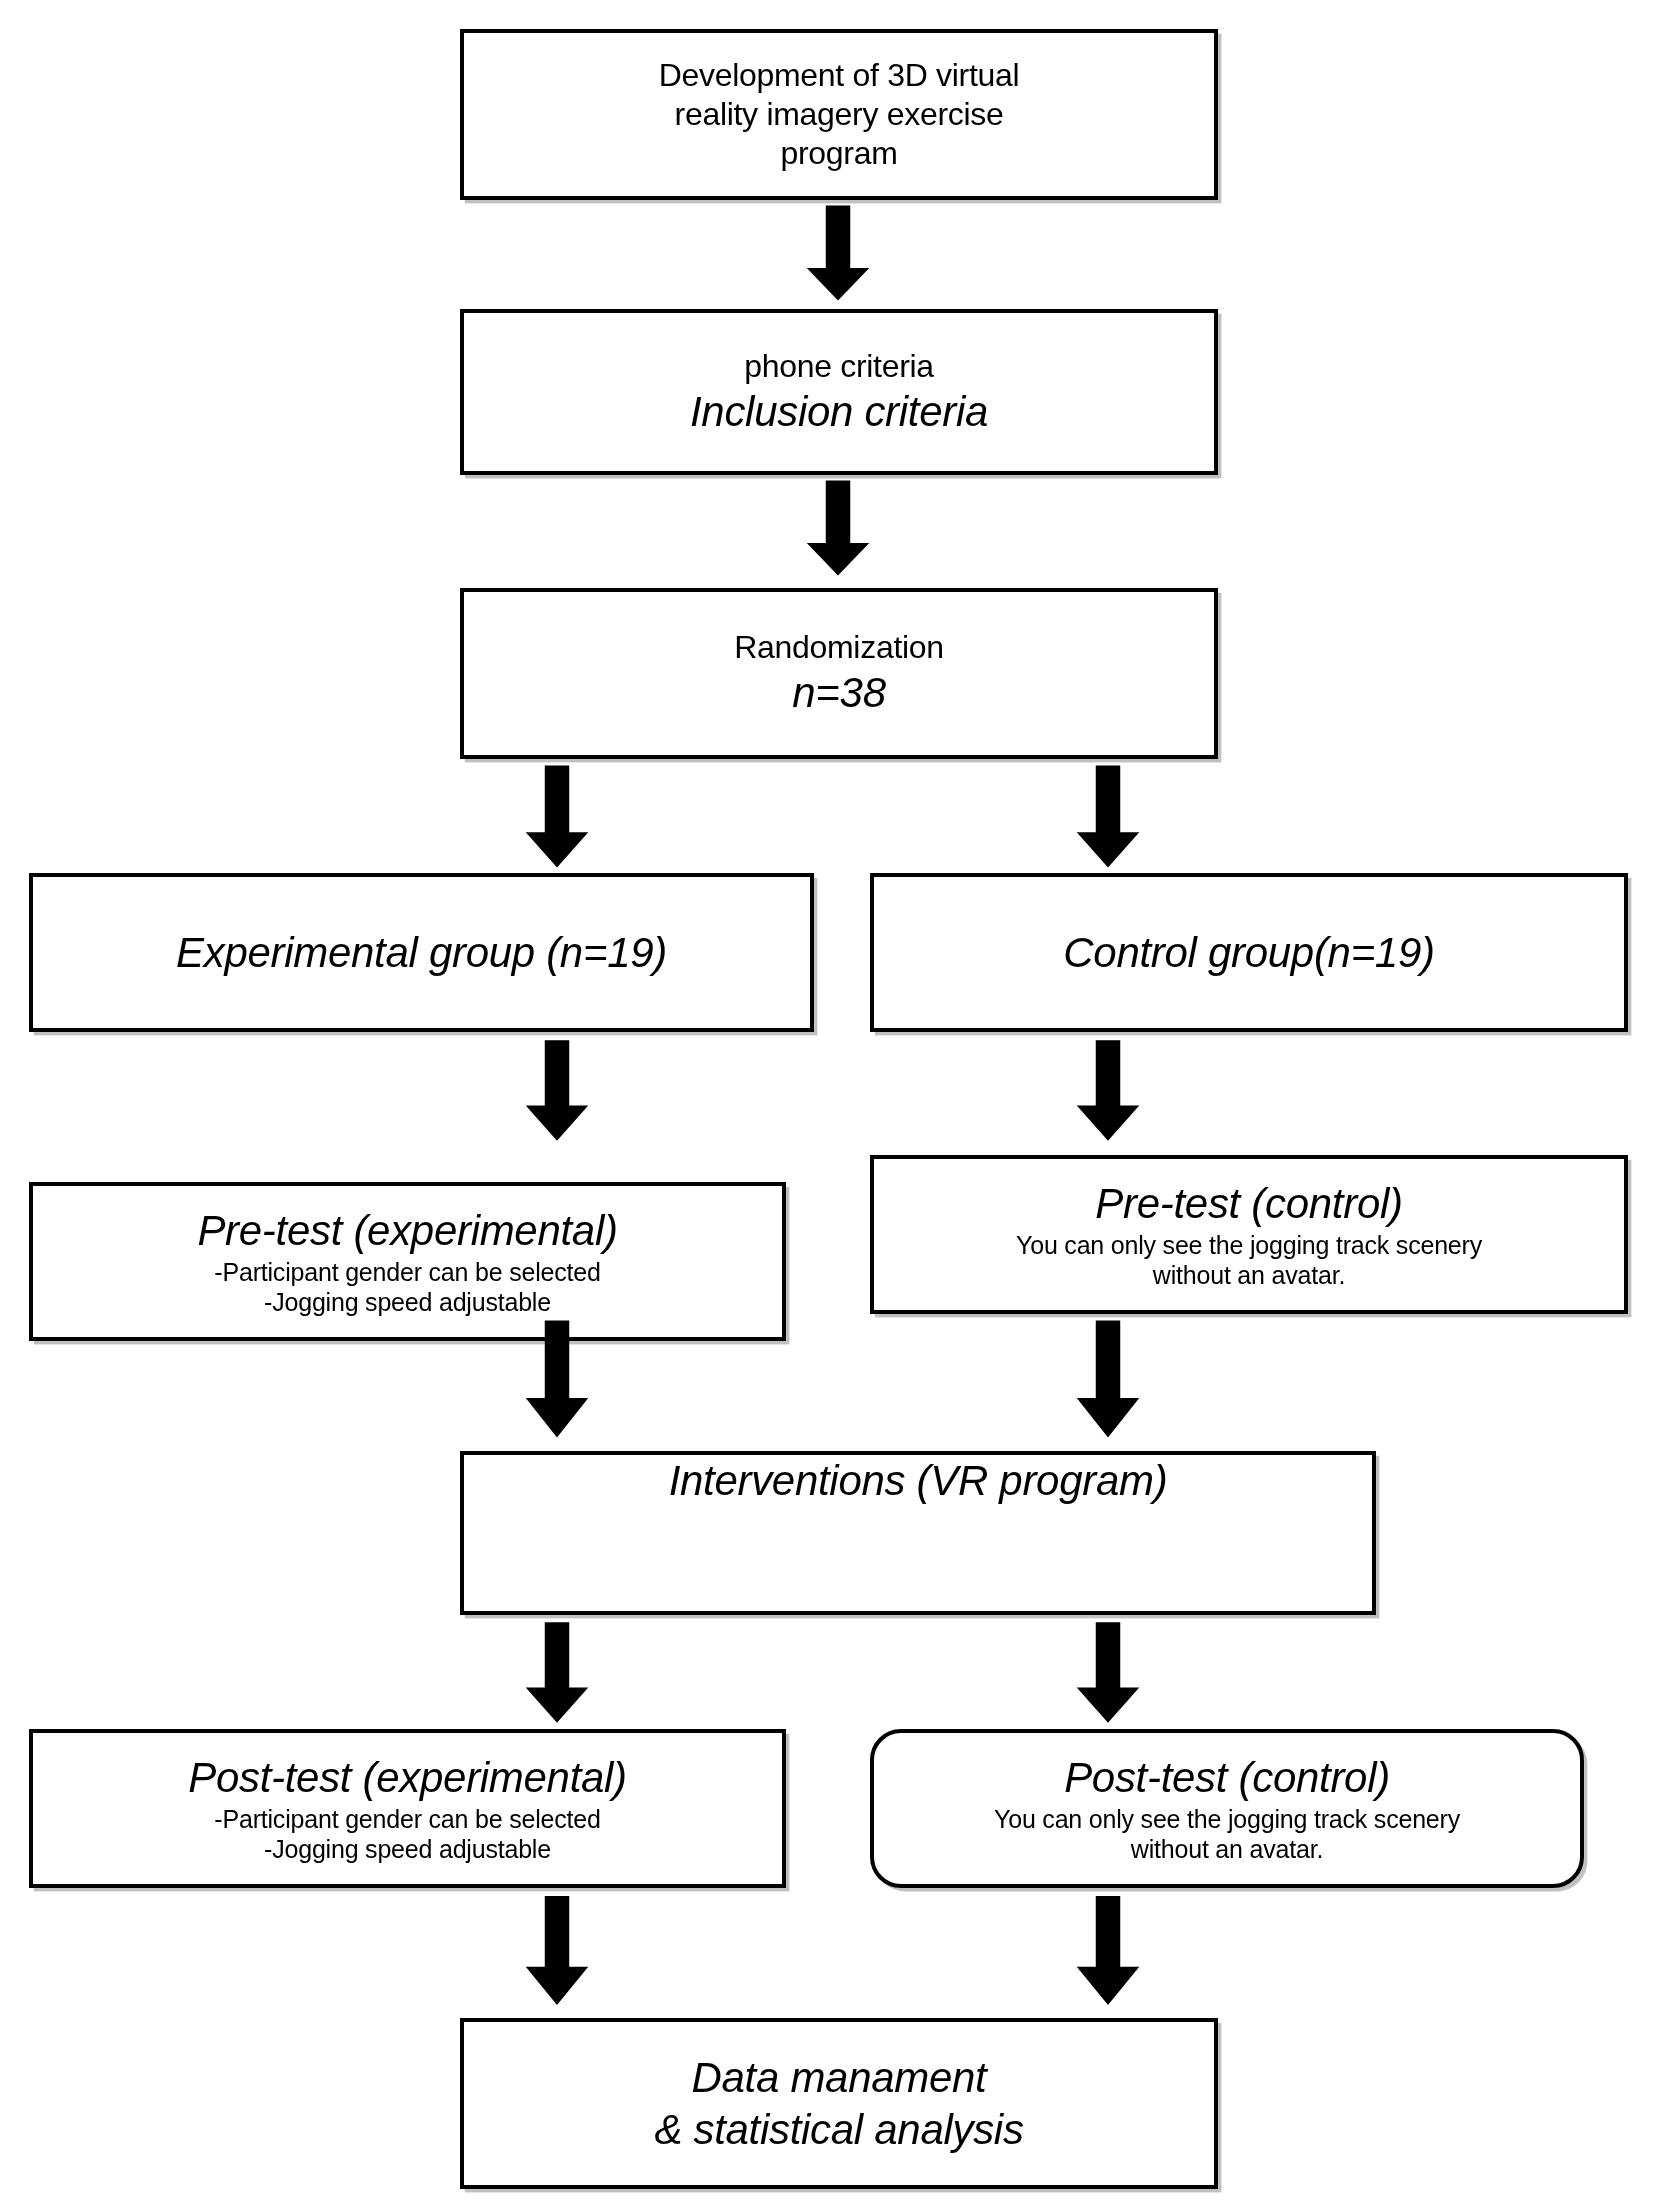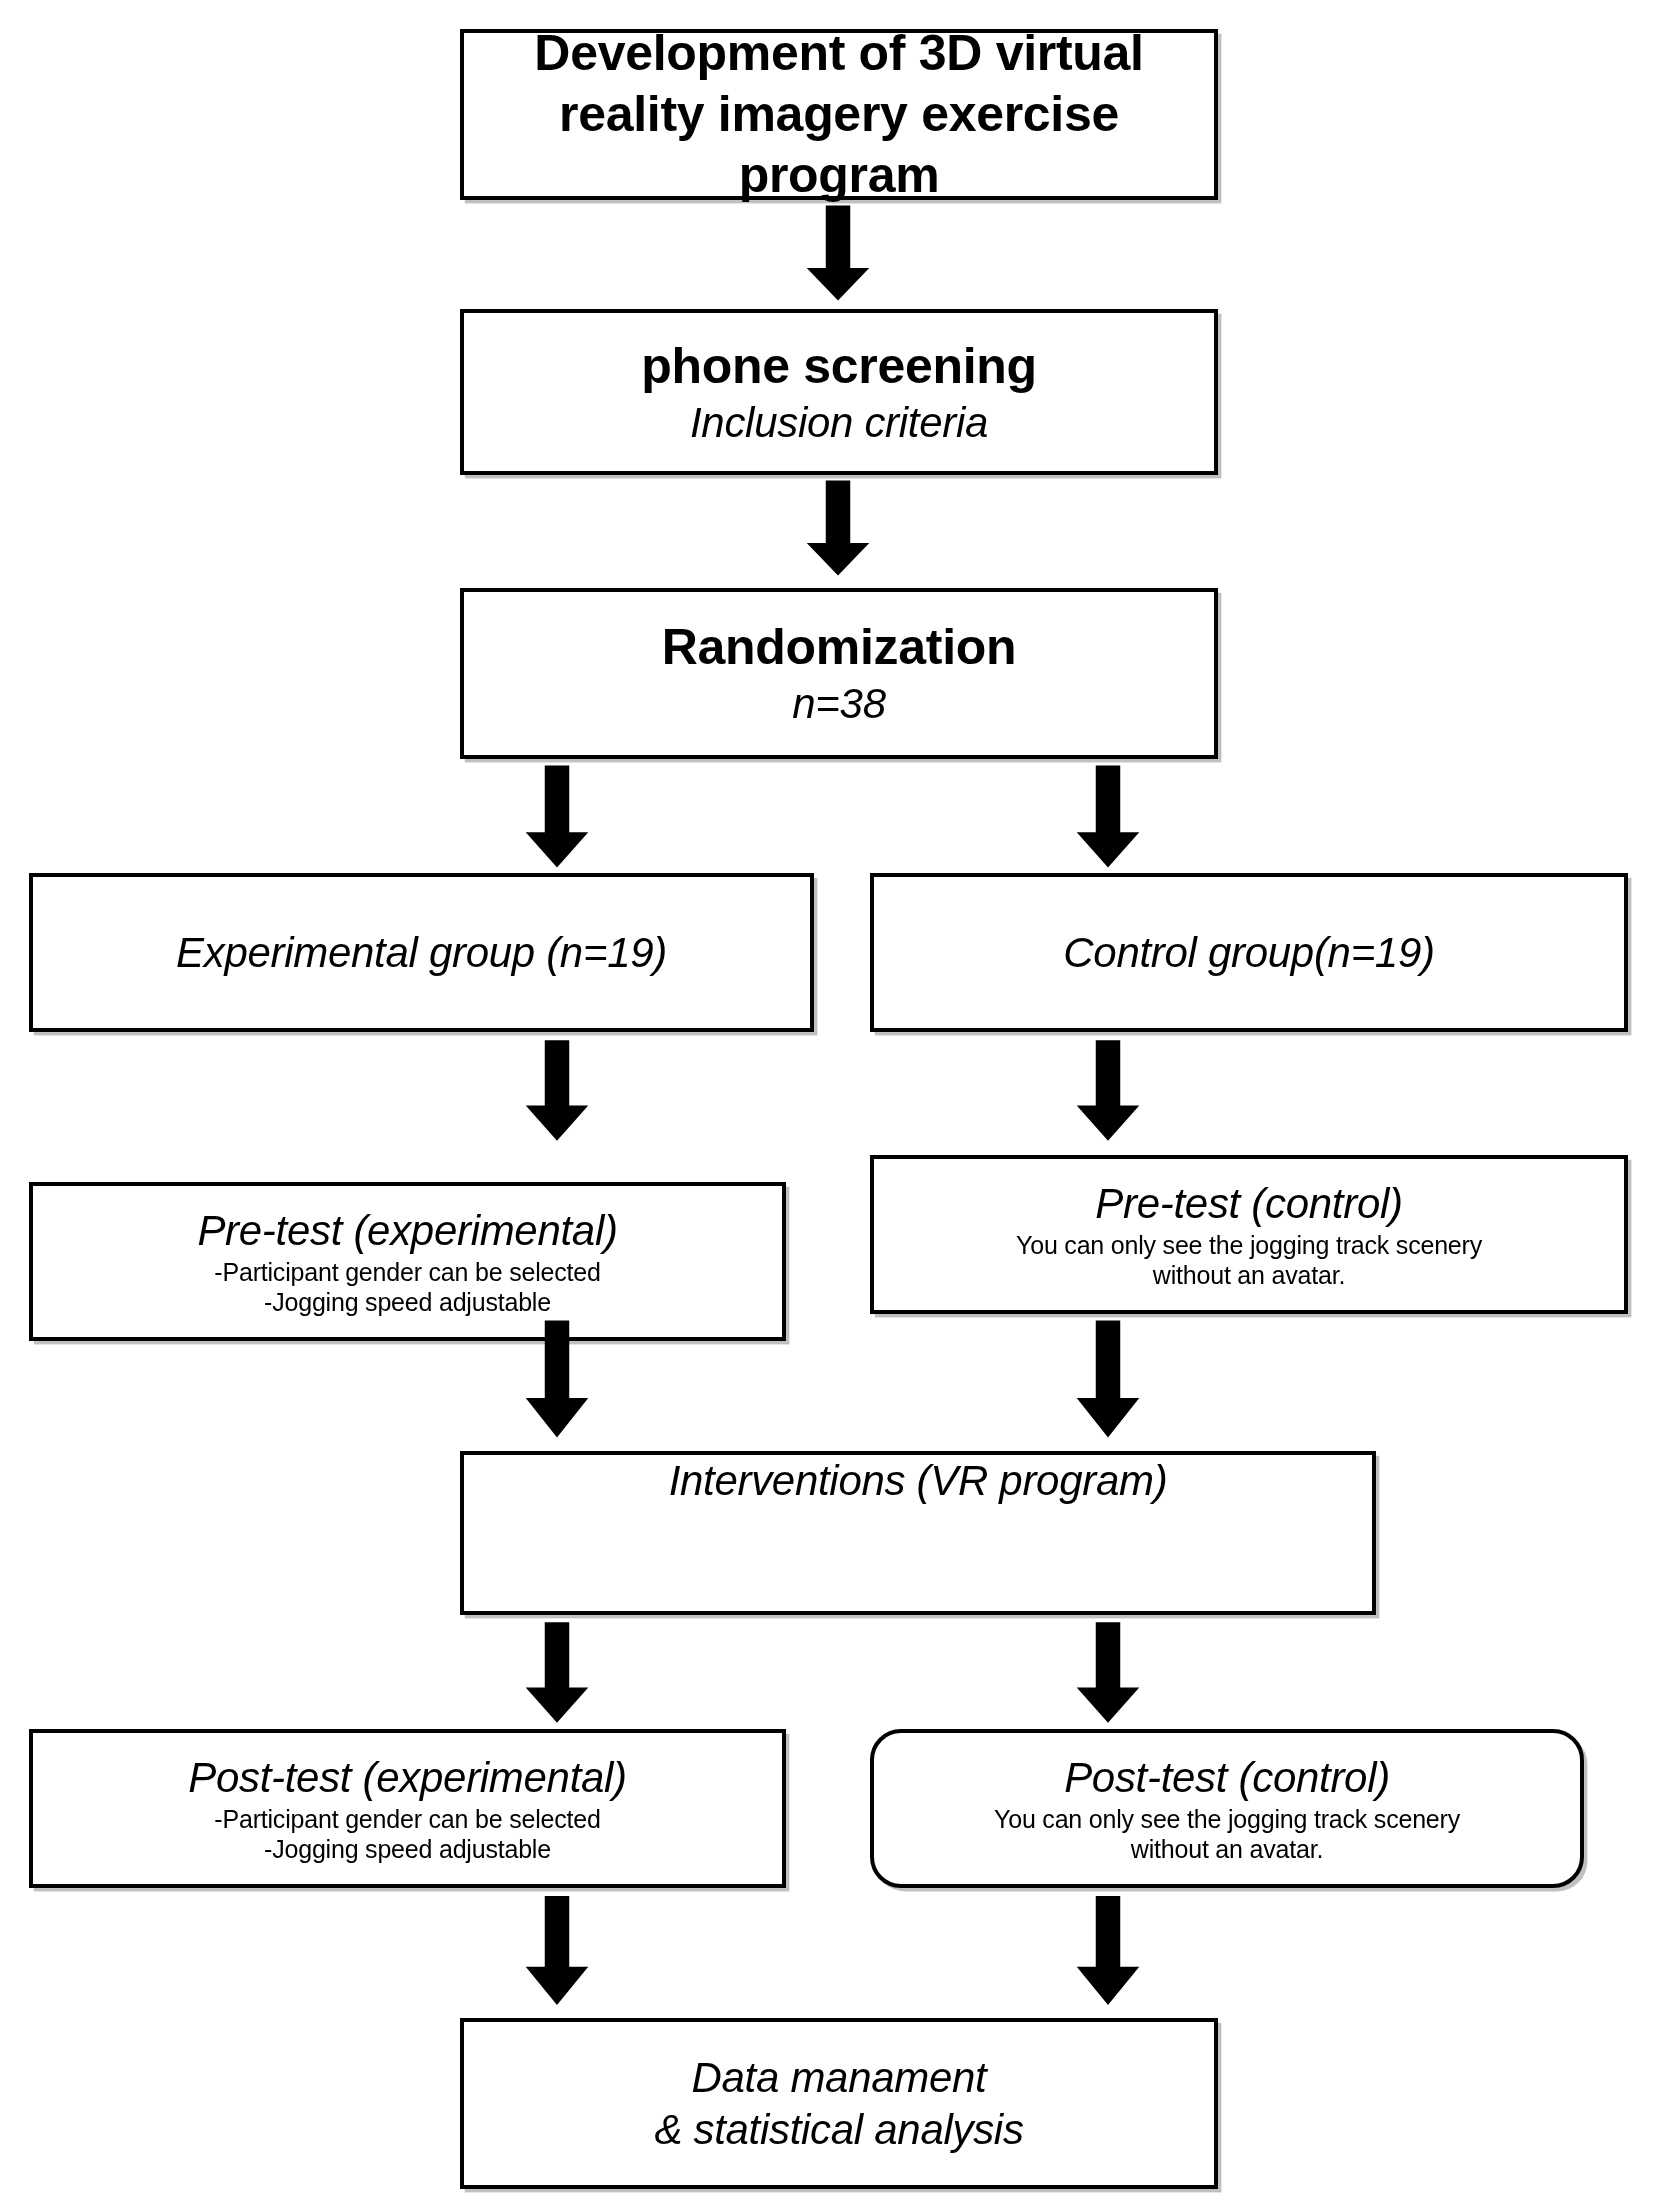--- a/index.html
+++ b/index.html
@@ -25,22 +25,22 @@
     border: 4.8px solid #000000;
     display: flex;
     flex-direction: column;
     align-items: center;
     justify-content: center;
     text-align: center;
     line-height: 1.22;
     box-shadow: 4.1px 4.1px 0 -0.7px rgba(140,140,140,0.55);
   }
   .title-bold {
-    font-weight: bold;
-    font-size: 50px;
+    font-weight: normal;
+    font-size: 32px;
     letter-spacing: -0.3px;
     text-align: right;
   }
   .title-reg {
     font-weight: normal;
     font-size: 42px;
     letter-spacing: -0.3px;
     font-style: italic;
   }
   .sub-reg {
@@ -71,21 +71,21 @@
     <div class="title-bold">program</div>
   </div>
 
   <div class="arrow" style="left:804px; top:205px; width:68px; height:96px;">
     <svg width="68" height="96" viewBox="0 0 100 140" aria-hidden="true">
       <path d="M32,0 L68,0 L68,92 L96,92 L50,140 L4,92 L32,92 Z" fill="#000000"></path>
     </svg>
   </div>
 
   <div class="node" style="left:460px; top:309px; width:758px; height:166px;">
-    <div class="title-bold">phone screening</div>
+    <div class="title-bold">phone criteria</div>
     <div class="title-reg">Inclusion criteria</div>
   </div>
 
   <div class="arrow" style="left:804px; top:480px; width:68px; height:96px;">
     <svg width="68" height="96" viewBox="0 0 100 140" aria-hidden="true">
       <path d="M32,0 L68,0 L68,92 L96,92 L50,140 L4,92 L32,92 Z" fill="#000000"></path>
     </svg>
   </div>
 
   <div class="node" style="left:460px; top:588px; width:758px; height:171px;">

